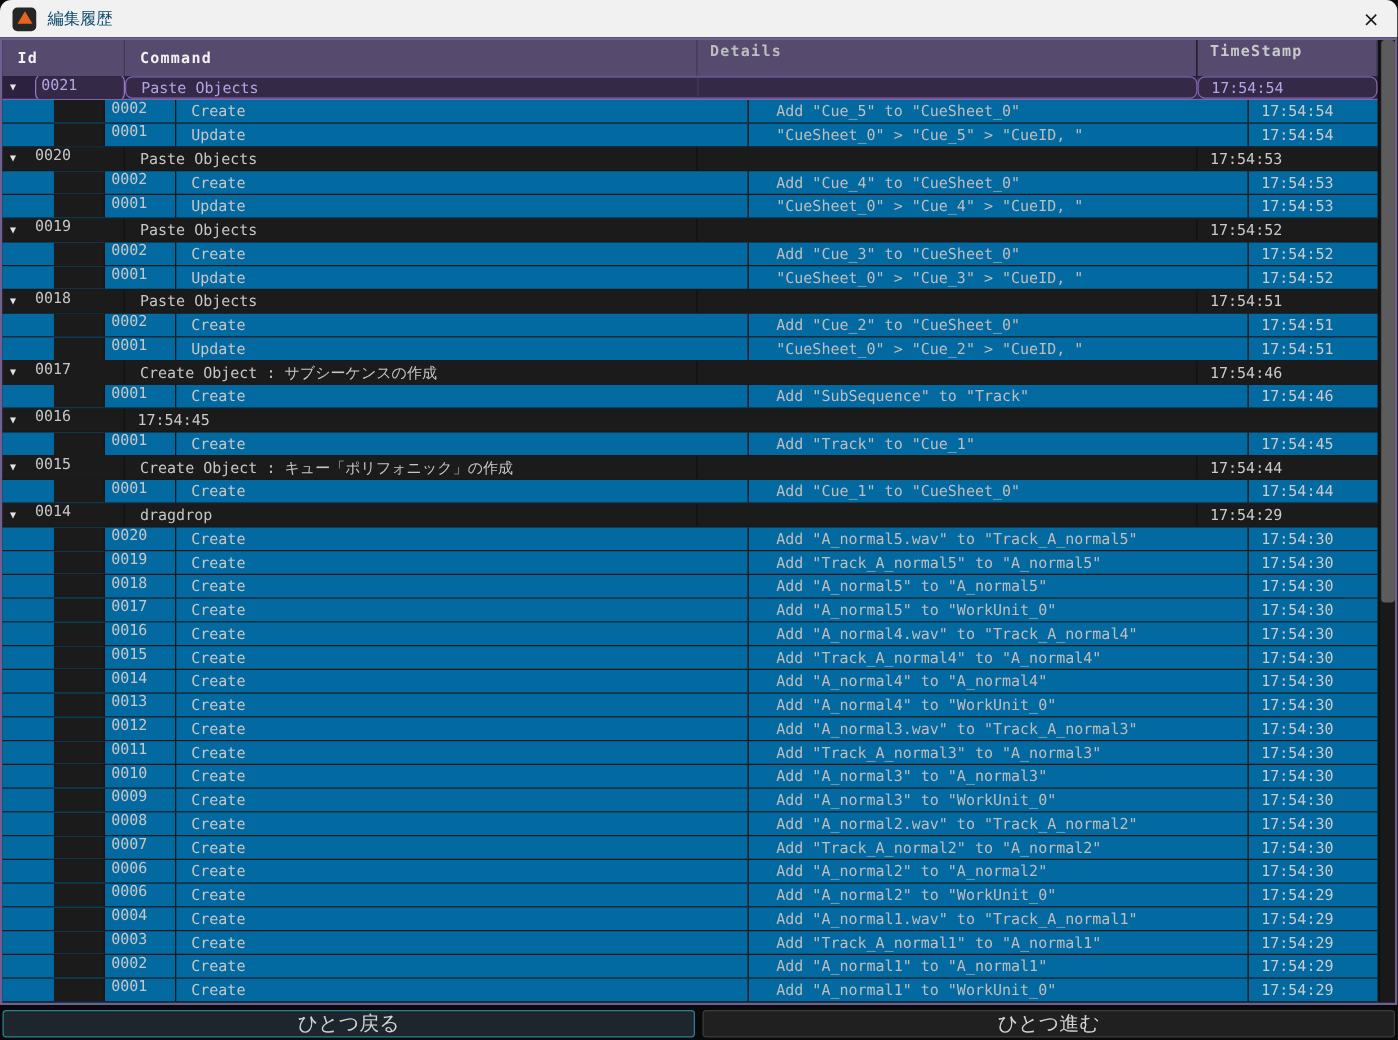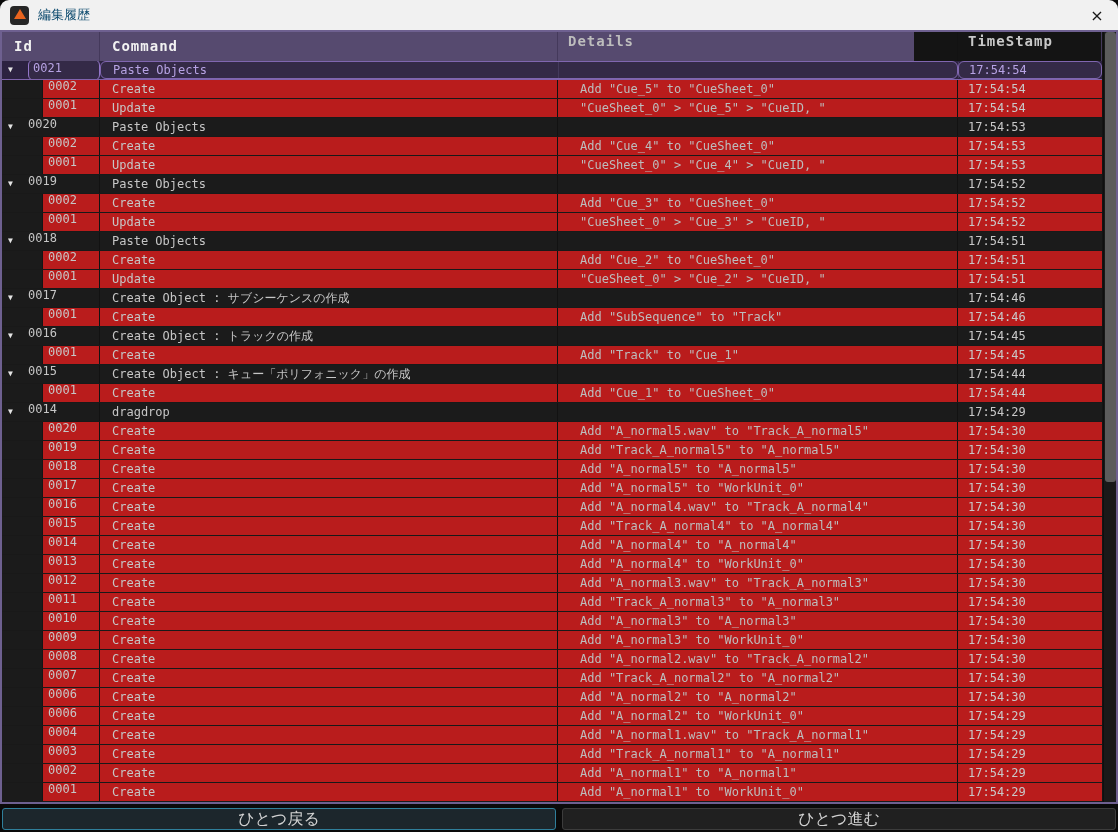--- a/index.html
+++ b/index.html
@@ -55,35 +55,35 @@
   }
   .scroll-thumb{
     position:absolute;top:0;left:1px;width:11px;height:450px;
     background:#5c5c5c;border-radius:3px;
   }
   .thead{
     display:grid;
     grid-template-columns:98px 458px 400px 144px;
     height:29px;line-height:29px;
     background:#564a6f;
-    color:#f2f2f2;font-weight:bold;font-size:14px;letter-spacing:1px;
-    width:912px;
+    color:#f2f2f2;font-weight:bold;font-size:12px;letter-spacing:1px;
+    width:1100px;
   }
   .th{box-sizing:border-box;padding-left:12px;border-right:1px solid #44395b;}
   .th.det,.th.ts{padding-left:10px;}
   .tbody{width:1100px;}
   .row{
     display:grid;
     grid-template-columns:98px 858px 144px;
     height:19px;box-sizing:border-box;
     border-bottom:1px solid #191919;
     font-size:12px;color:#c6c6c6;
   }
   .row.parent{background:#1b1b1b;}
-  .row.child{background:#b91c1c;}
+  .row.child{background:#0369a1;padding-left:41px;}
   .idcell{
     position:relative;display:flex;align-items:center;
     box-sizing:border-box;padding-left:6px;
     border-right:1px solid #121212;overflow:hidden;
   }
   .child .idcell{padding-left:46px;}
   .child .idcell::before{
     content:"";position:absolute;left:0;top:0;bottom:0;width:40px;
     background:#1b1b1b;border-right:1px solid #141414;
   }
@@ -301,24 +301,20 @@
       <div class="cmd">Create</div>
       <div class="det">Add "SubSequence" to "Track"</div>
     </div>
     <div class="ts">17:54:46</div>
   </div>
       <div class="row parent">
     <div class="idcell">
       <span class="tri">▼</span>
       <span class="idbox"><span class="idtext">0016</span></span>
     </div>
-    <div class="mid">
-      <div class="cmd">Create Object : トラックの作成</div>
-      <div class="det"></div>
-    </div>
     <div class="ts">17:54:45</div>
   </div>
       <div class="row child">
     <div class="idcell">
 
       <span class="idbox"><span class="idtext">0001</span></span>
     </div>
     <div class="mid">
       <div class="cmd">Create</div>
       <div class="det">Add "Track" to "Cue_1"</div>

